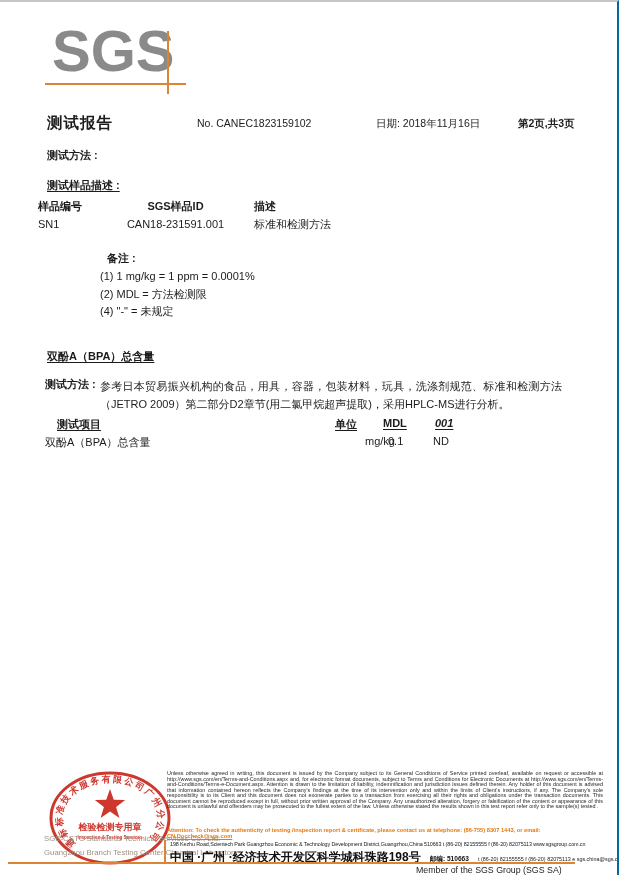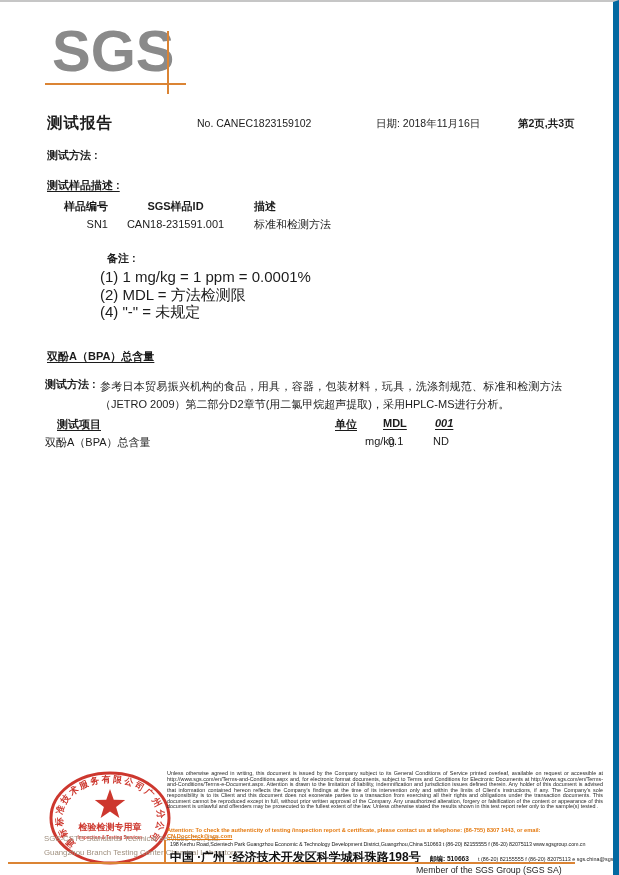--- a/index.html
+++ b/index.html
@@ -1,41 +1,41 @@
 <!DOCTYPE html>
 <html><head>
 <meta charset="utf-8">
 <style>
   html,body{margin:0;padding:0;background:#ffffff;}
   .page{
     position:relative;width:619px;height:875px;background:#fff;
-    border-top:2px solid #c6c6c6;border-right:6px solid #0369a1;box-sizing:border-box;
+    border-top:2px solid #c6c6c6;border-right:2px solid #0369a1;box-sizing:border-box;
     font-family:"Liberation Sans","DejaVu Sans",sans-serif;color:#1c1c1c;overflow:hidden;
   }
   .abs{position:absolute;}
   
   .logo{left:52px;top:20px;font-size:58px;font-weight:bold;color:#8a8a8a;line-height:1;letter-spacing:0px;}
   .logo-hline{left:45px;top:81px;width:141px;height:2px;background:#db8434;}
   .logo-vline{left:167px;top:29px;width:2px;height:63px;background:#db8434;}
   .title{left:47px;top:111px;font-size:15.5px;font-weight:bold;letter-spacing:1px;}
   .report-no{left:197px;top:115px;font-size:10.5px;}
   .date{left:376px;top:115px;font-size:10.5px;}
   .page-info{left:518px;top:115px;font-size:10.5px;font-weight:bold;}
   
   .sec-label{font-size:11px;font-weight:bold;}
   .results-label{left:47px;top:146px;}
   .sample-title{left:47px;top:176px;text-decoration:underline;text-underline-offset:2px;}
   .sample-table{left:38px;top:196px;font-size:11px;}
   .sample-table .r{display:flex;height:17.5px;align-items:center;}
-  .sample-table .c1{width:70px;text-align:right;}
+  .sample-table .c1{width:70px;text-align:left;}
   .sample-table .c2{width:135px;text-align:center;}
   .sample-table .c3{padding-left:11px;text-align:center;}
   .sample-table .hdr{font-weight:bold;}
   .notes-label{left:64px;top:249px;margin-left:43px;}
-  .notes{left:100px;top:266px;font-size:15px;line-height:17.5px;}
+  .notes{left:100px;top:266px;font-size:11px;line-height:17.5px;}
   .bpa-title{left:47px;top:347px;text-decoration:underline;text-underline-offset:2px;}
   .method-label{left:45px;top:375px;}
   .method-text{left:100px;top:375px;width:462px;font-size:11px;line-height:18px;text-align:justify;}
   
   .rt{font-size:11px;}
   .rt-h-item{left:57px;top:415px;font-weight:bold;text-decoration:underline;text-underline-offset:2px;}
   .rt-h-unit{left:335px;top:415px;font-weight:bold;text-decoration:underline;text-underline-offset:2px;}
   .rt-h-mdl{left:383px;top:415px;font-weight:bold;text-decoration:underline;text-underline-offset:2px;}
   .rt-h-001{left:435px;top:415px;font-weight:bold;font-style:italic;text-decoration:underline;text-underline-offset:2px;}
   .rt-d-item{left:45px;top:433px;}

